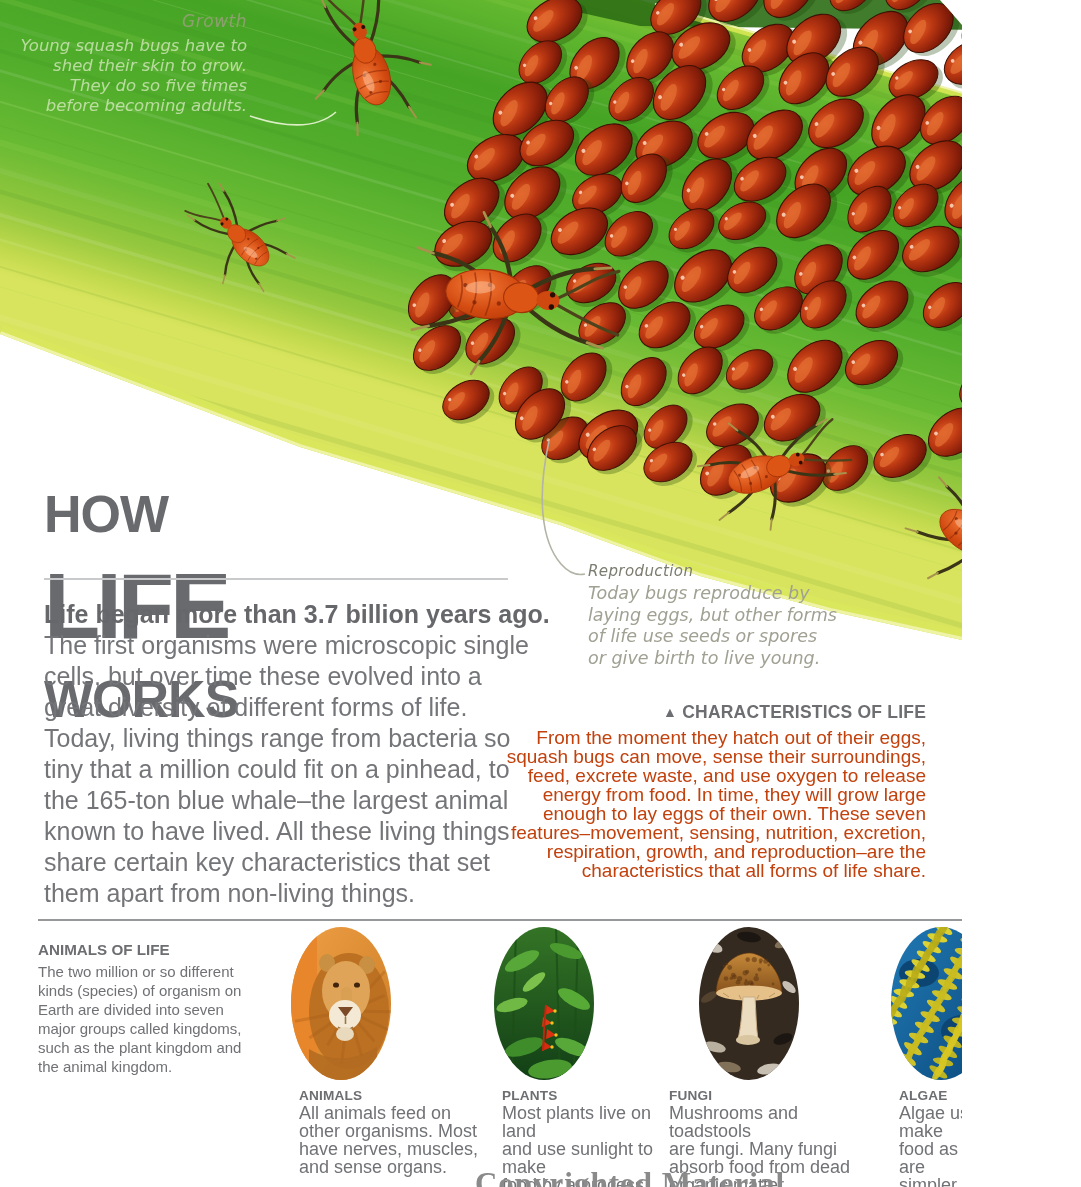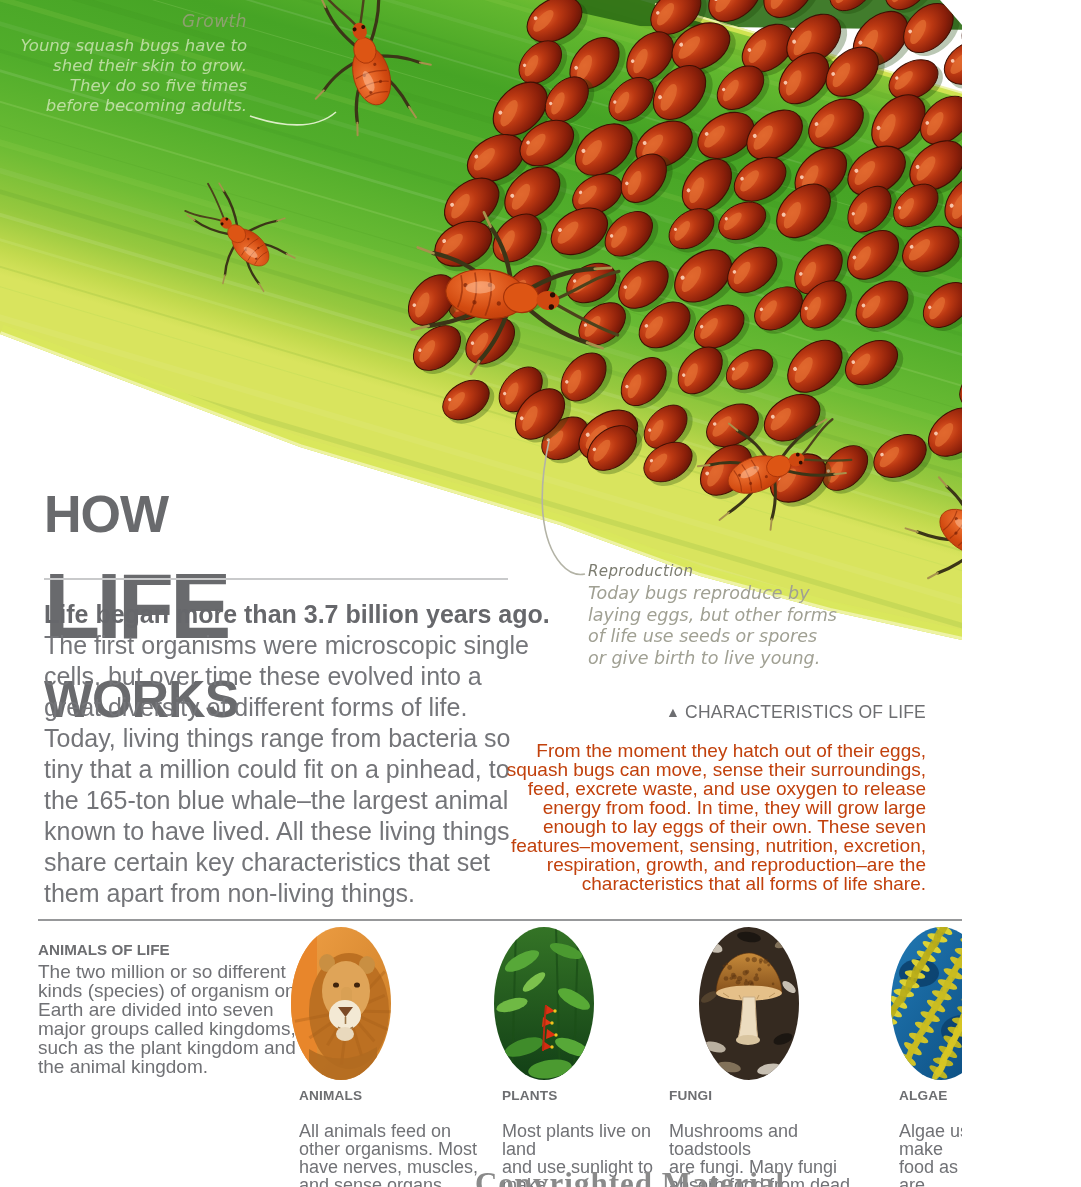--- a/index.html
+++ b/index.html
@@ -19,32 +19,32 @@
          color:#696a6d;font-weight:bold;white-space:nowrap;flex-direction:column;}
   .t-small{font-size:52px;letter-spacing:-1px;}
   .t-big{font-size:92px;letter-spacing:-4px;}
   .title-rule{position:absolute;left:44px;top:578px;width:464px;height:2px;background:#c9cacb;}
   
   .intro{position:absolute;left:44px;top:599px;width:530px;font-size:25px;line-height:31px;color:#747579;}
   .intro .lead{font-weight:bold;color:#66676b;}
   .intro .lines{white-space:pre-line;}
   
   .chars{position:absolute;right:36px;top:702px;width:560px;text-align:right;color:#6d6e71;}
-  .chars .heading{font-weight:normal;font-size:17.5px;margin-bottom:18px;letter-spacing:.2px;}
+  .chars .heading{font-weight:bold;font-size:17.5px;margin-bottom:5px;letter-spacing:.2px;}
   .chars .marker{font-size:14px;vertical-align:1px;}
   .chars .lines{font-size:19px;line-height:19px;white-space:pre-line;color:#c2410c;}
   .sep-rule{position:absolute;left:38px;top:919px;width:1007px;height:1.6px;background:#97989a;}
   
   .kingdoms{position:absolute;left:38px;top:941px;width:275px;color:#6d6e71;}
   .kingdoms .heading{font-weight:bold;font-size:15.2px;margin-bottom:4px;}
-  .kingdoms .lines{font-size:19px;line-height:19px;white-space:pre-line;color:#707175;}
+  .kingdoms .lines{font-size:15px;line-height:19px;white-space:pre-line;color:#707175;}
   
   .circle{position:absolute;top:927px;width:100px;height:153px;}
   .caption{position:absolute;top:1088px;width:184px;color:#6d6e71;}
-  .caption .name{font-weight:bold;font-size:13.6px;margin-bottom:19px;letter-spacing:.2px;}
+  .caption .name{font-weight:bold;font-size:13.6px;margin-bottom:1px;letter-spacing:.2px;}
   .caption .lines{font-size:18px;line-height:18px;white-space:pre-line;color:#717276;}
   .footer{position:absolute;left:330px;top:1166px;width:600px;text-align:center;
           font-family:"Liberation Serif",serif;font-weight:bold;font-size:31px;
           letter-spacing:1px;color:#8a8a8a;}
 </style>
 </head>
 <body>
 
 <div class="page">
 

